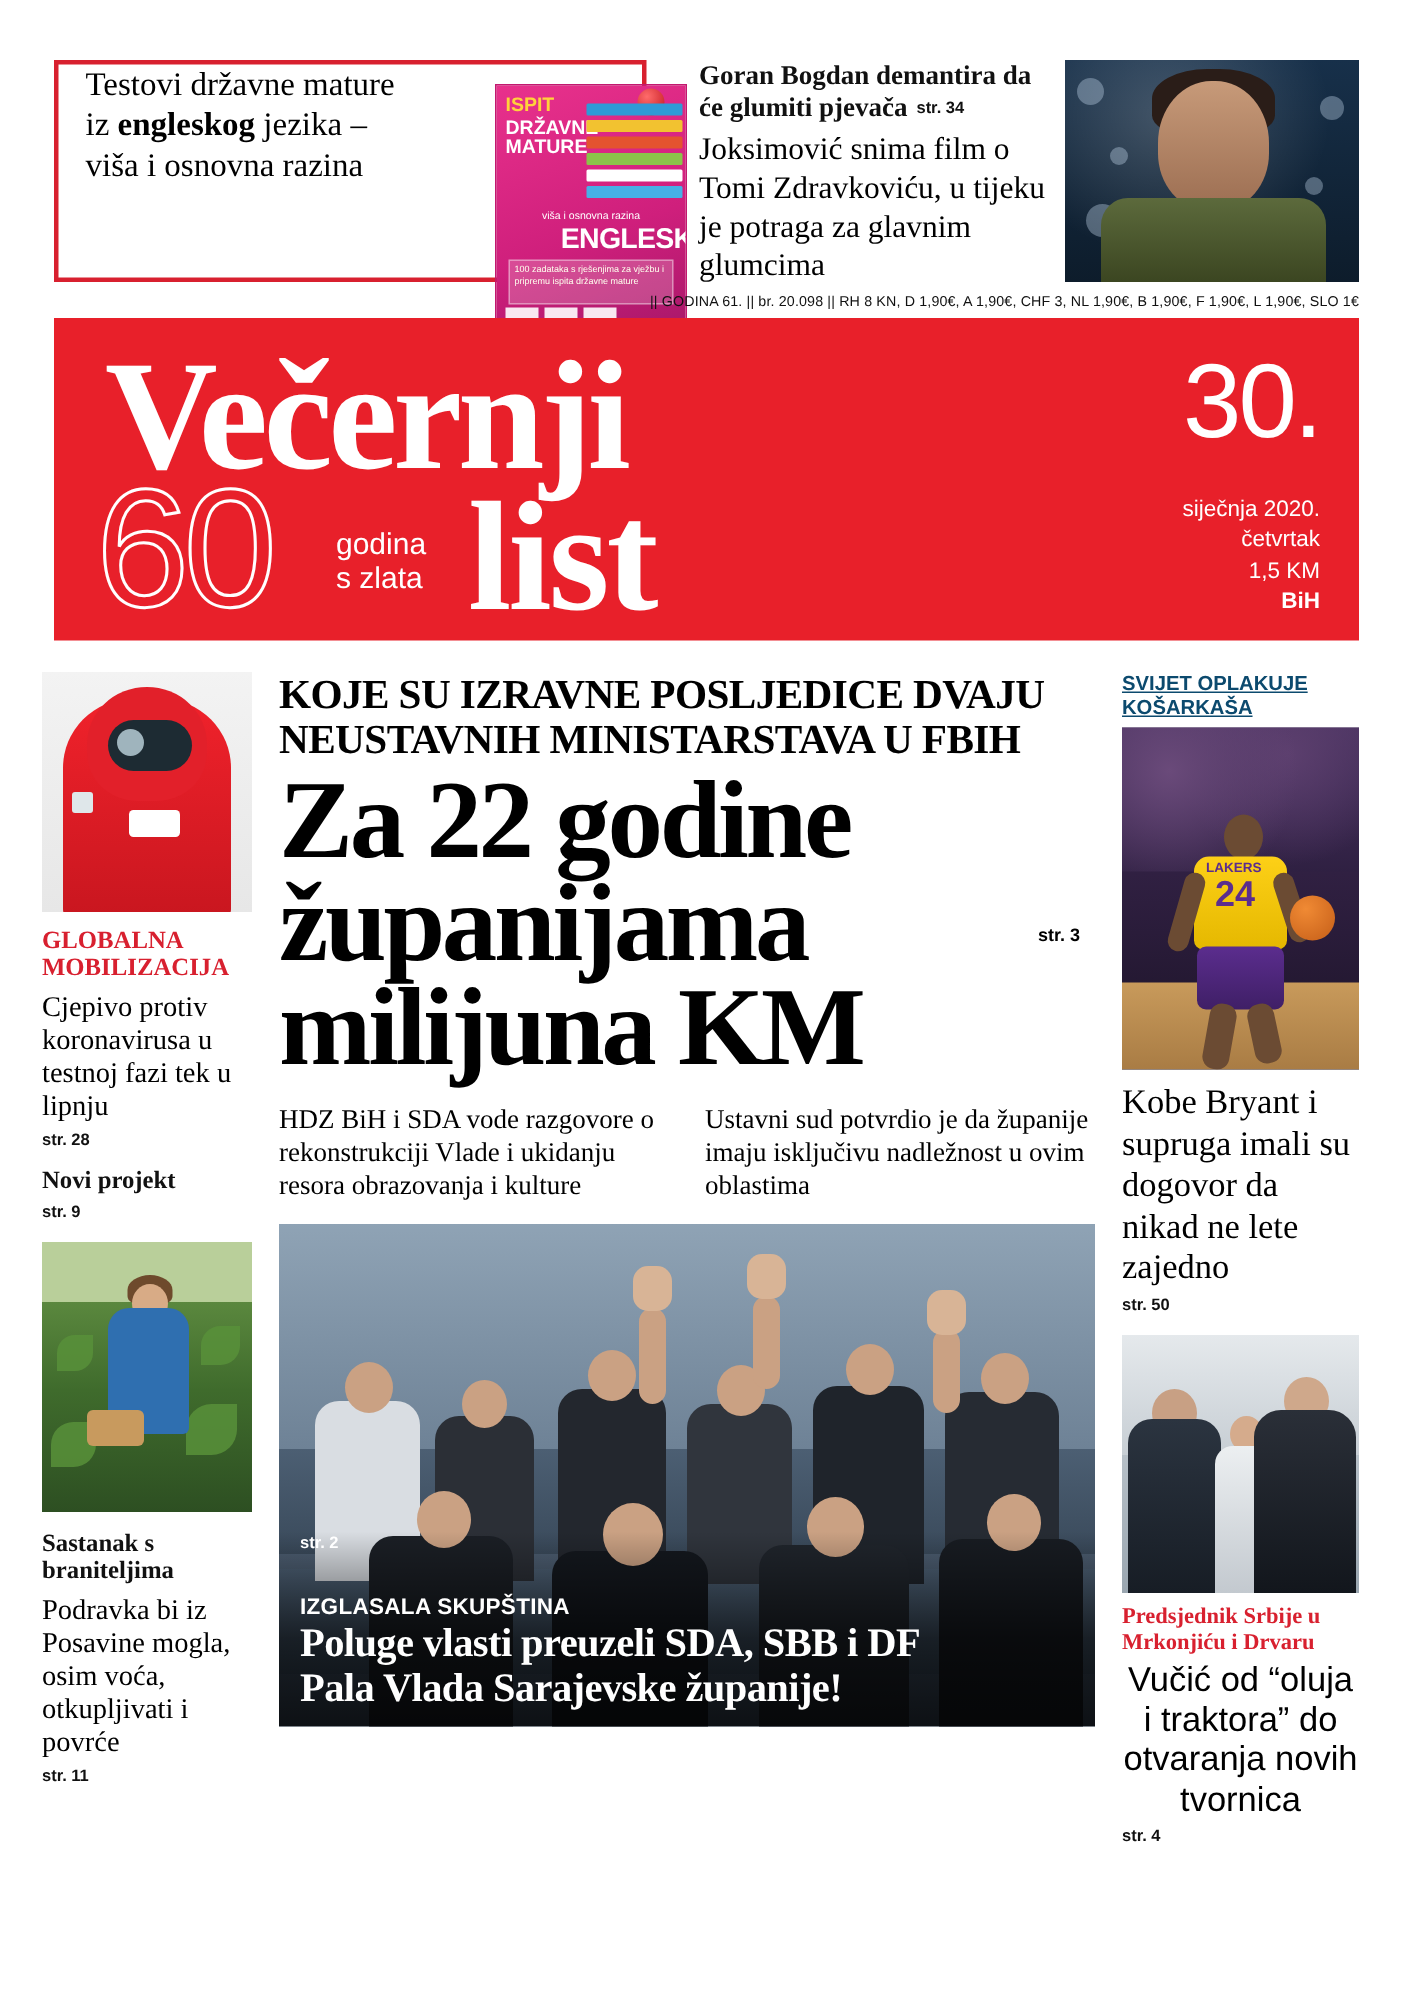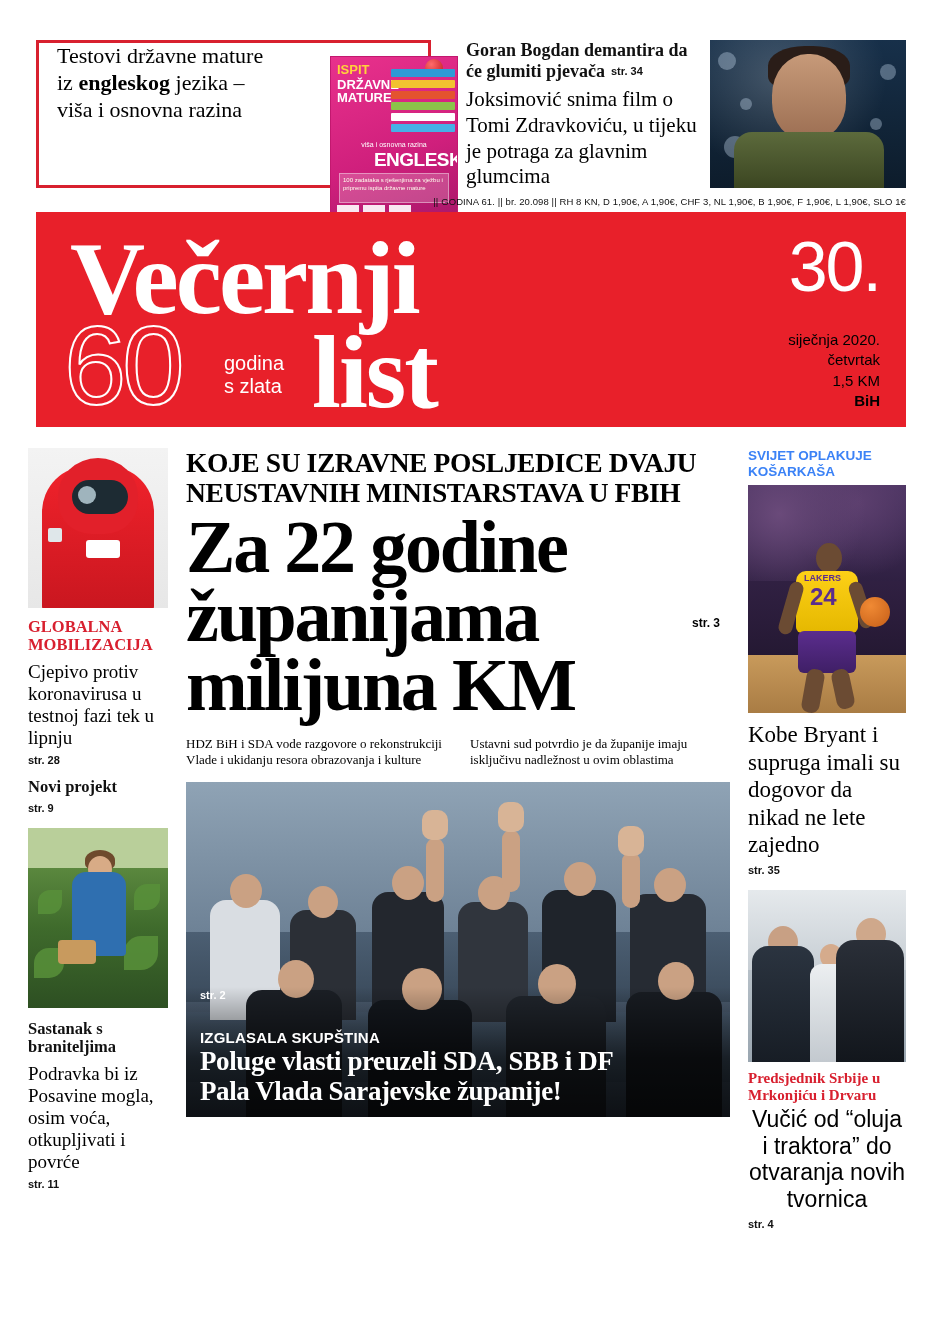--- a/index.html
+++ b/index.html
@@ -244,21 +244,21 @@
     font-family: "Liberation Sans", sans-serif;
     font-size: 70px;
     line-height: 1;
     letter-spacing: -2px;
   }
   .mh-date-rest {
     position: absolute;
     right: 26px; top: 118px;
     width: 230px;
     text-align: right;
-    color: #000000;
+    color: #ffffff;
     font-family: "Liberation Sans", sans-serif;
     font-size: 15px;
     line-height: 1.35;
   }
   .mh-bih {
     font-weight: bold;
     font-size: 15px;
   }
 
   
@@ -394,21 +394,21 @@
     font-size: 12px;
   }
   .mid-decks {
     display: flex;
     gap: 26px;
     margin-top: 16px;
   }
   .mid-decks div {
     width: 258px;
     font-family: "Liberation Serif", serif;
-    font-size: 13px;
+    font-size: 18px;
     line-height: 1.22;
   }
   .mid-photo {
     position: relative;
     margin-top: 14px;
     width: 544px;
     height: 335px;
     overflow: hidden;
     background: linear-gradient(180deg,#6b7f95 0%, #3c4b5d 100%);
   }
@@ -469,21 +469,22 @@
   }
   .ov-content { position: relative; }
 
   
   .r-kicker {
     font-family: "Liberation Sans", sans-serif;
     font-weight: bold;
     font-size: 13.5px;
     line-height: 1.15;
     text-transform: uppercase;
-    color: #3b82f6;
+    color: #0c4a6e;
+    text-decoration: underline;
   }
   .kobe-photo {
     margin-top: 6px;
     width: 158px; height: 228px;
     position: relative;
     overflow: hidden;
     background: linear-gradient(180deg,#3f2a55 0%, #2a1c3a 60%, #1b1326 100%);
   }
   .kobe-photo .crowd { position:absolute; left:0; top:0; width:158px; height:96px; background:
       radial-gradient(circle at 20% 30%, #6a4a7a, transparent 60%),
@@ -780,21 +781,21 @@
         <div class="lak">LAKERS</div>
         <div class="num">24</div>
         <div class="shorts"></div>
         <div class="armk" style="left:36px;top:96px;height:54px;transform:rotate(16deg)"></div>
         <div class="armk" style="left:106px;top:96px;height:48px;transform:rotate(-18deg)"></div>
         <div class="legk" style="left:56px;top:184px;height:44px;transform:rotate(10deg)"></div>
         <div class="legk" style="left:86px;top:184px;height:40px;transform:rotate(-12deg)"></div>
         <div class="ball"></div>
       </div>
       <div class="r-body">Kobe Bryant i supruga imali su dogovor da nikad ne lete zajedno</div>
-      <div class="str-tag">str. 35</div>
+      <div class="str-tag">str. 50</div>
     </div>
 
     <div>
       <div class="vucic-photo">
         <div class="bg-house"></div>
         <div class="p1h"></div>
         <div class="p1"></div>
         <div class="p3h"></div>
         <div class="p3"></div>
         <div class="p2h"></div>

